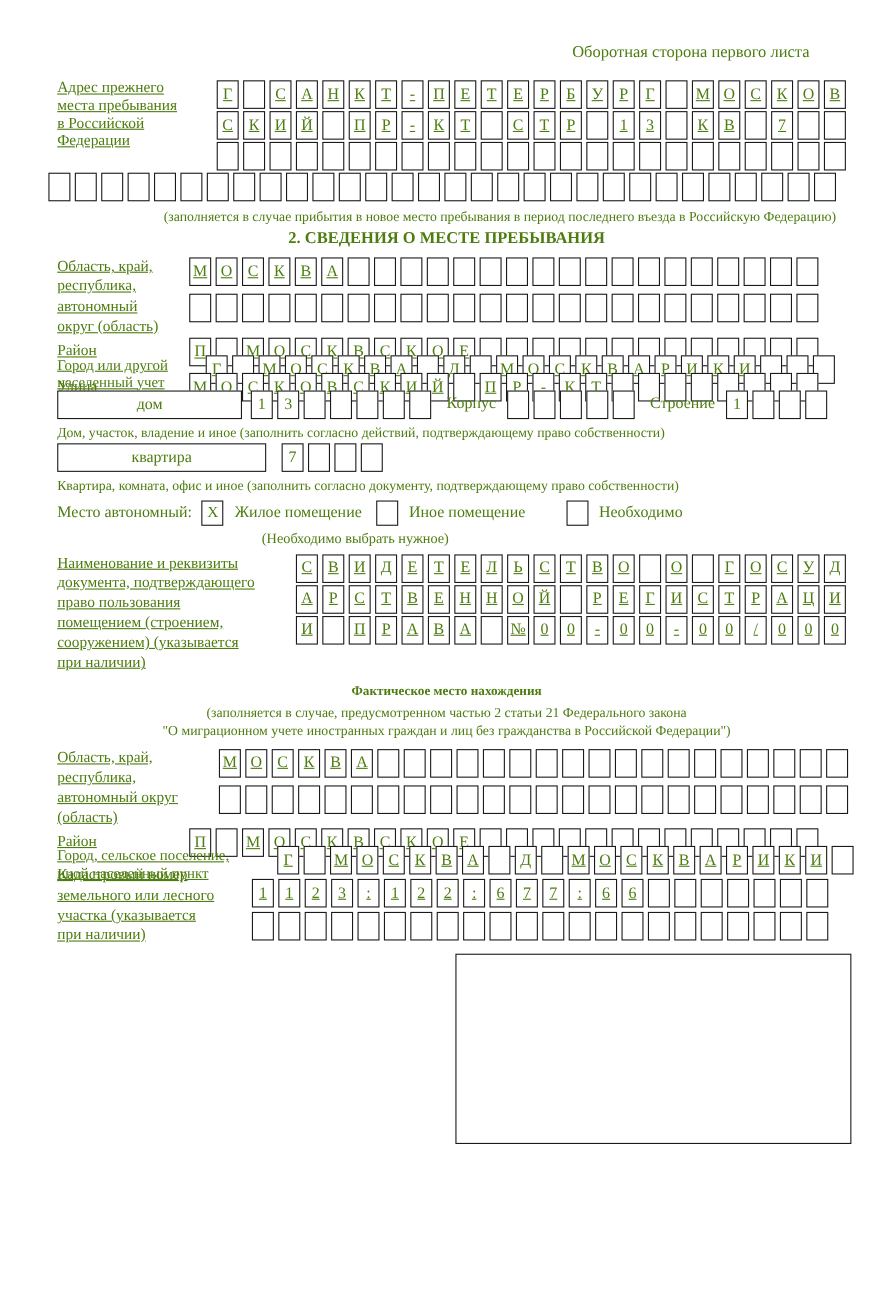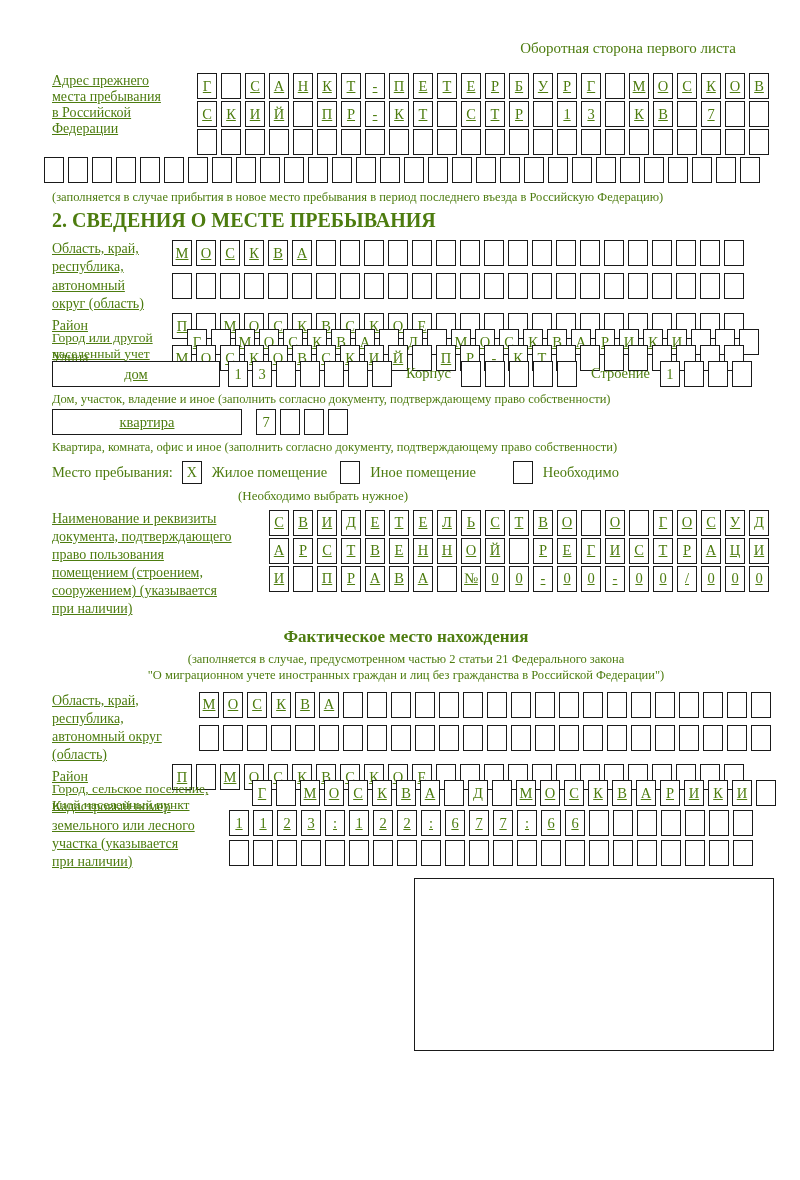--- a/index.html
+++ b/index.html
@@ -25,29 +25,29 @@
   .grids.wide-gap .grid-row { margin-bottom:7px; }
   .cell {
     box-sizing:border-box; width:20px; height:26px; margin-right:4px;
     border:1.6px solid #1a1a1a; background:#fff; flex-shrink:0;
     display:inline-flex; align-items:center; justify-content:center;
     font-size:14.5px; line-height:1;
   }
   .full-row { margin-left:-8px; margin-top:0; }
 
   .caption { font-size:12.5px; line-height:1.3; margin:4px 0 2px; }
-  .caption.center { text-align:left; margin:6px 0 2px; }
-  .section-title { font-weight:bold; font-size:20px; margin:4px 0 8px; }
-  .sub-title { font-weight:bold; font-size:17px; text-align:center; margin:8px 0 4px; }
+  .caption.center { text-align:right; margin:6px 0 2px; }
+  .section-title { font-weight:bold; font-size:15px; text-align:center; margin:4px 0 8px; }
+  .sub-title { font-weight:bold; font-size:12px; text-align:center; margin:8px 0 4px; }
   .note-center { font-size:12.5px; line-height:1.32; text-align:center; }
 
   .named-box {
     box-sizing:border-box; height:26px; border:1.6px solid #1a1a1a;
     display:inline-flex; align-items:center; justify-content:center;
-    font-size:14.5px; flex-shrink:0; background:#fff;text-decoration:underline;
+    font-size:14.5px; flex-shrink:0; background:#fff;
   }
   .house-box { width:168px; margin-right:8px; }
   .flat-box { width:190px; margin-right:14px; }
   .inline-label { font-size:14.5px; padding-top:4px; margin:0 10px; }
   .house-row, .flat-row { display:flex; align-items:flex-start; margin-bottom:2px; }
   .flat-row { margin-top:2px;text-align:right; }
 
   .stay-row { display:flex; align-items:center; margin:4px 0 2px; height:26px; }
   .stay-label { font-size:14.5px; margin-right:9px; }
   .checkbox {
@@ -374,35 +374,35 @@
         <span class="cell"></span>
       </div>
     <span class="inline-label">Строение</span>
     <div class="grid-row">
         <span class="cell">1</span>
         <span class="cell"></span>
         <span class="cell"></span>
         <span class="cell"></span>
       </div>
   </div>
-  <div class="caption">Дом, участок, владение и иное (заполнить согласно документу, подтверждающему право собственности)</div>
+  <div class="caption">Дом, участок, владение и иное (заполнить согласно действий, подтверждающему право собственности)</div>
 
   <div class="flat-row">
     <span class="named-box flat-box">квартира</span>
     <div class="grid-row">
         <span class="cell">7</span>
         <span class="cell"></span>
         <span class="cell"></span>
         <span class="cell"></span>
       </div>
   </div>
   <div class="caption">Квартира, комната, офис и иное (заполнить согласно документу, подтверждающему право собственности)</div>
 
   <div class="stay-row">
-    <span class="stay-label">Место пребывания:</span>
+    <span class="stay-label">Место автономный:</span>
     <span class="checkbox">X</span>
     <span class="stay-opt">Жилое помещение</span>
     <span class="checkbox"></span>
     <span class="stay-opt">Иное помещение</span>
     <span class="checkbox gap-wide"></span>
     <span class="stay-opt">Необходимо</span>
   </div>
   <div class="stay-note">(Необходимо выбрать нужное)</div>
 
   <div class="frow doc-block">

